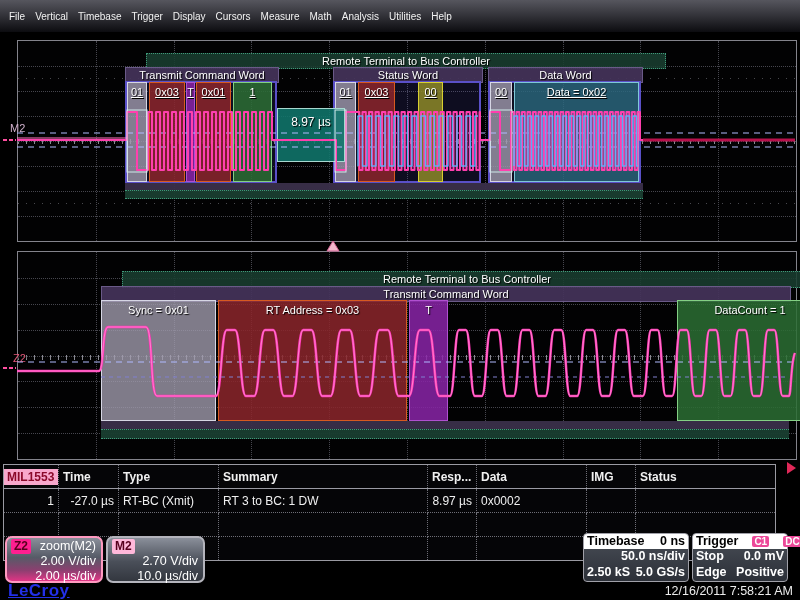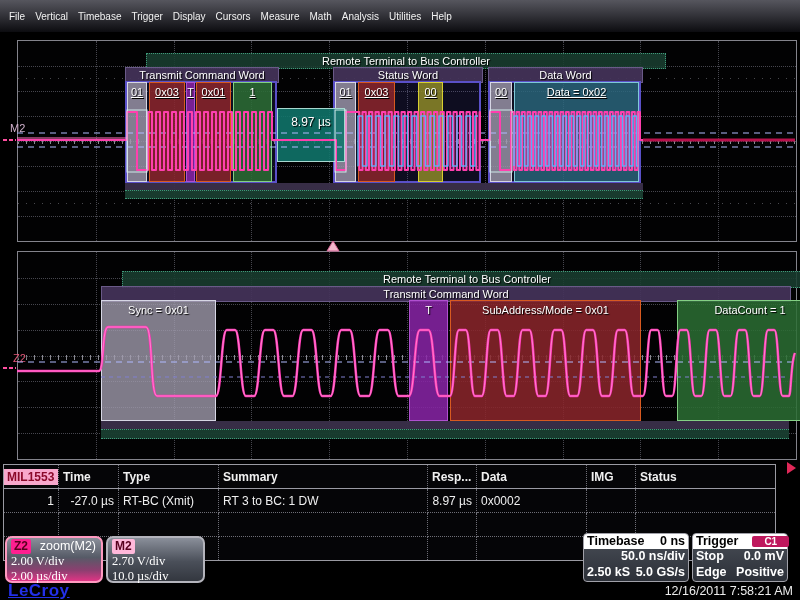--- a/index.html
+++ b/index.html
@@ -62,31 +62,31 @@
   .descbox{position:absolute;box-sizing:border-box;border-radius:7px;font-size:12.5px;
            padding:1px 5px 2px 4px;}
   .descbox .line{display:flex;justify-content:space-between;line-height:15px;}
   #z2-box{left:5px;top:536px;width:98px;height:47px;border:2px solid #ff9ac0;
           background:linear-gradient(#8a8f9a,#565b67 45%,#8c3f70 75%,#e03585);}
   #m2-box{left:106px;top:536px;width:99px;height:47px;border:2px solid #b4b4bc;
           background:linear-gradient(#8a8f9a,#4a4f59 55%,#33373f);}
   .chbadge{font-weight:bold;font-size:12px;padding:0 3px;border-radius:2px;}
   #z2-box .chbadge{background:#ff1f90;color:#58001e;}
   #m2-box .chbadge{background:#ffb8da;color:#58001e;}
-  .val{text-align:left;line-height:14.5px;font-family:Liberation Serif, serif;}
+  .val{text-align:right;line-height:14.5px;}
   #tb-box{left:583px;top:533px;width:106px;height:49px;border:1px solid #a0a0a8;border-radius:4px;
           background:linear-gradient(#4a4f58,#2c3038);font-size:12.5px;padding:0;}
   #trg-box{left:692px;top:533px;width:96px;height:49px;border:1px solid #a0a0a8;border-radius:4px;
           background:linear-gradient(#4a4f58,#2c3038);font-size:12.5px;padding:0;}
   .desc-hdr{display:flex;justify-content:space-between;align-items:center;background:#fff;
             color:#000;font-weight:bold;height:15px;line-height:15px;padding:0 3px;
             border-radius:3px 3px 0 0;}
   .desc-row{display:flex;justify-content:space-between;line-height:15.5px;padding:0 3px;font-weight:bold;}
-  .tag{background:#be185d;color:#fff;font-size:10px;font-weight:bold;border-radius:2px;
-       padding:0 12px;margin-left:14px;line-height:12px;}
+  .tag{background:#ec4899;color:#fff;font-size:10px;font-weight:bold;border-radius:2px;
+       padding:0 2px;margin-left:14px;line-height:12px;}
   
   #logo{position:absolute;left:8px;top:581px;font-size:17px;font-weight:bold;color:#2330e8;
         text-decoration:underline;letter-spacing:.5px;}
   #datetime{position:absolute;right:7px;top:584px;font-size:12.5px;color:#ececec;}
   
   .tri-right{position:absolute;left:787px;top:462px;width:0;height:0;
              border-top:6px solid transparent;border-bottom:6px solid transparent;
              border-left:9px solid #e02858;}
 </style>
 </head>
@@ -178,22 +178,22 @@
 
   <div class="respbox">8.97 µs</div>
 
   <div class="strip purp" style="left:125px;top:183px;width:518px"></div>
   <div class="strip teal" style="left:125px;top:190px;width:518px"></div>
 
   <div class="band teal" style="left:101px;top:271px;width:688px;height:15px;line-height:15px">Remote Terminal to Bus Controller</div>
   <div class="band purp" style="left:101px;top:286px;width:688px;height:14px">Transmit Command Word</div>
 
   <div class="fld bfld f-gray" style="left:101px;width:115px">Sync = 0x01</div>
+  <div class="fld bfld f-red" style="left:218px;width:189px">RT Address = 0x03</div>
   <div class="fld bfld f-purp" style="left:409px;width:39px">T</div>
-  <div class="fld bfld f-red" style="left:450px;width:191px">SubAddress/Mode = 0x01</div>
   <div class="fld bfld f-green" style="left:677px;width:146px">DataCount = 1</div>
 
   <div class="strip purp" style="left:101px;top:421px;width:688px;height:8px"></div>
   <div class="strip teal" style="left:101px;top:429px;width:688px;height:8px"></div>
 
   <svg id="wave-svg" width="800" height="600">
       <line x1="17" y1="133" x2="795" y2="133" stroke="#b0baff" stroke-width="1" stroke-dasharray="6 5"></line>
       <line x1="17" y1="147" x2="795" y2="147" stroke="#b0baff" stroke-width="1" stroke-dasharray="6 5"></line>
       <path d="M17 140 L127 140 L127 112 L137 112 L137 170 L148 170 L148.0 112 L152.0 112 L152.0 170 L156.0 170 L156.0 112 L160.0 112 L160.0 170 L164.0 170 L164.0 112 L168.0 112 L168.0 170 L172.0 170 L172.0 112 L176.0 112 L176.0 170 L180.0 170 L180.0 112 L184.0 112 L184.0 170 L188.0 170 L188.0 112 L192.0 112 L192.0 170 L196.0 170 L196.0 112 L200.0 112 L200.0 170 L204.0 170 L204.0 112 L208.0 112 L208.0 170 L212.0 170 L212.0 112 L216.0 112 L216.0 170 L220.0 170 L220.0 112 L224.0 112 L224.0 170 L228.0 170 L228.0 112 L232.0 112 L232.0 170 L236.0 170 L236.0 112 L240.0 112 L240.0 170 L244.0 170 L244.0 112 L248.0 112 L248.0 170 L252.0 170 L252.0 112 L256.0 112 L256.0 170 L260.0 170 L260.0 112 L264.0 112 L264.0 170 L268.0 170 L268.0 112 L272.0 112 L272 140 L336 140 L336 170 L346 170 L346 112 L356 112 L356.0 112 L359.3 112 L359.3 170 L362.5 170 L362.5 112 L365.8 112 L365.8 170 L369.0 170 L369.0 112 L372.3 112 L372.3 170 L375.5 170 L375.5 112 L378.8 112 L378.8 170 L382.0 170 L382.0 112 L385.3 112 L385.3 170 L388.5 170 L388.5 112 L391.8 112 L391.8 170 L395.0 170 L395.0 112 L398.3 112 L398.3 170 L401.5 170 L401.5 112 L404.8 112 L404.8 170 L408.0 170 L408.0 112 L411.3 112 L411.3 170 L414.5 170 L414.5 112 L417.8 112 L417.8 170 L421.0 170 L421.0 112 L424.3 112 L424.3 170 L427.5 170 L427.5 112 L430.8 112 L430.8 170 L434.0 170 L434.0 112 L437.3 112 L437.3 170 L440.5 170 L440.5 112 L443.8 112 L443.8 170 L447.0 170 L447.0 112 L450.3 112 L450.3 170 L453.5 170 L453.5 112 L456.8 112 L456.8 170 L460.0 170 L460.0 112 L463.3 112 L463.3 170 L466.5 170 L466.5 112 L469.8 112 L469.8 170 L473.0 170 L473.0 112 L476.3 112 L476.3 170 L479.5 170 L479.5 112 L480.0 112 L480 140 L490 140 L490 112 L500 112 L500 170 L511 170 L511.0 112 L513.8 112 L513.8 170 L516.5 170 L516.5 112 L519.3 112 L519.3 170 L522.0 170 L522.0 112 L524.8 112 L524.8 170 L527.5 170 L527.5 112 L530.3 112 L530.3 170 L533.0 170 L533.0 112 L535.8 112 L535.8 170 L538.5 170 L538.5 112 L541.3 112 L541.3 170 L544.0 170 L544.0 112 L546.8 112 L546.8 170 L549.5 170 L549.5 112 L552.3 112 L552.3 170 L555.0 170 L555.0 112 L557.8 112 L557.8 170 L560.5 170 L560.5 112 L563.3 112 L563.3 170 L566.0 170 L566.0 112 L568.8 112 L568.8 170 L571.5 170 L571.5 112 L574.3 112 L574.3 170 L577.0 170 L577.0 112 L579.8 112 L579.8 170 L582.5 170 L582.5 112 L585.3 112 L585.3 170 L588.0 170 L588.0 112 L590.8 112 L590.8 170 L593.5 170 L593.5 112 L596.3 112 L596.3 170 L599.0 170 L599.0 112 L601.8 112 L601.8 170 L604.5 170 L604.5 112 L607.3 112 L607.3 170 L610.0 170 L610.0 112 L612.8 112 L612.8 170 L615.5 170 L615.5 112 L618.3 112 L618.3 170 L621.0 170 L621.0 112 L623.8 112 L623.8 170 L626.5 170 L626.5 112 L629.3 112 L629.3 170 L632.0 170 L632.0 112 L634.8 112 L634.8 170 L637.5 170 L637.5 112 L640.0 112 L640 140 L643 140" stroke="#ff3fae" stroke-width="2" fill="none" stroke-linejoin="round"></path>
       <path d="M643 140 L795 140" stroke="#b8104c" stroke-width="3" fill="none" stroke-linejoin="round"></path>

